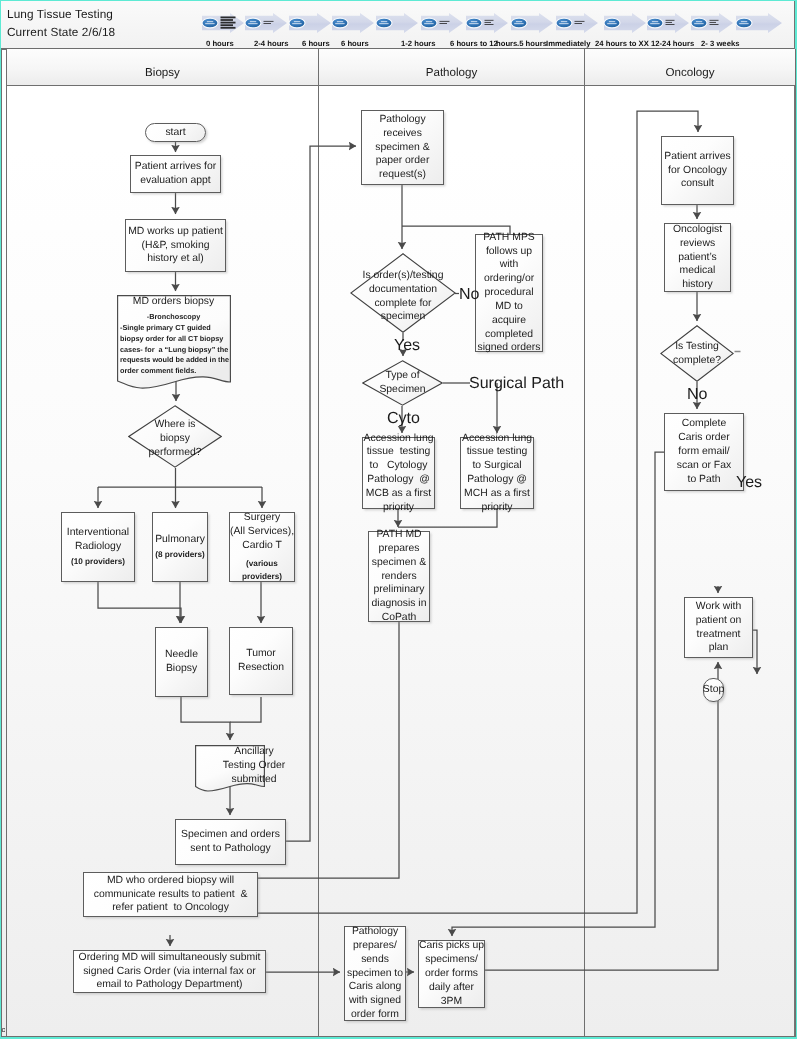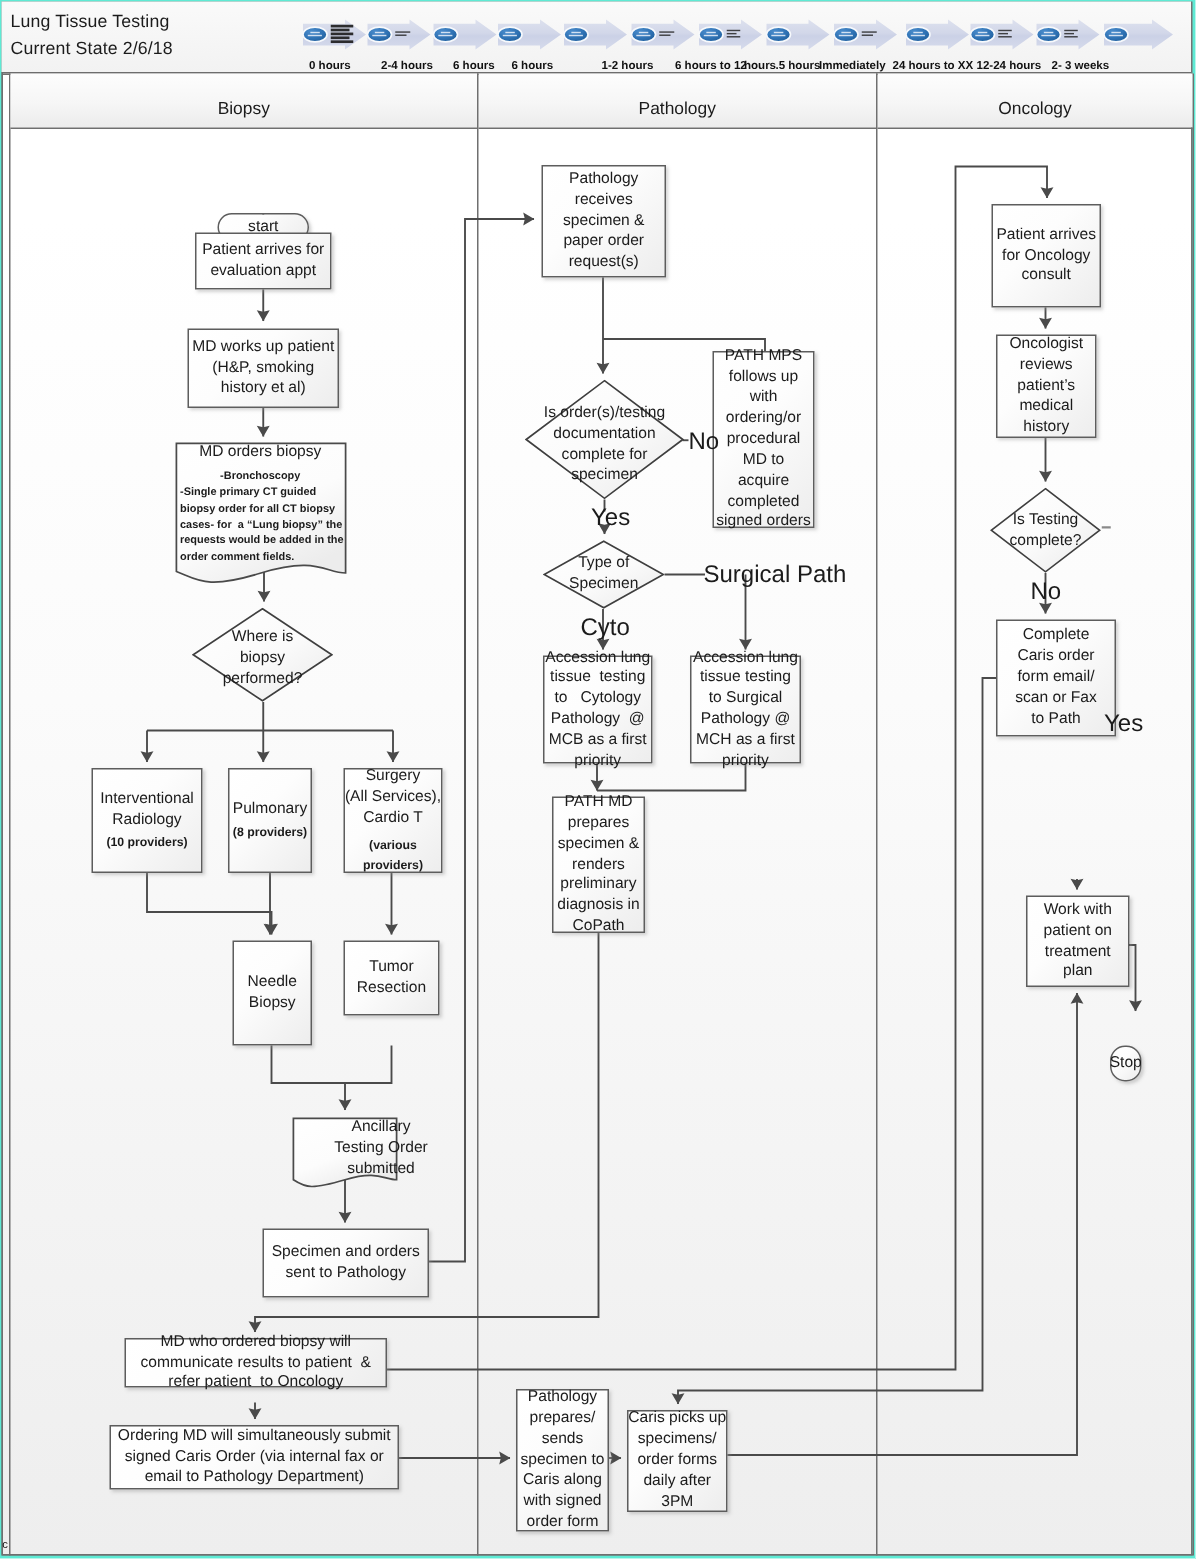--- a/index.html
+++ b/index.html
@@ -28,21 +28,21 @@
   display:flex;align-items:center;justify-content:center;font-size:11.6px;color:#1b1b1b;padding-top:10px;}
 .lanediv{position:absolute;top:49px;width:1px;height:988px;background:#6f6f6f;}
 .cmark{position:absolute;left:1.5px;top:1026px;font-size:7.5px;color:#111;line-height:7.5px;}
 
 
 .node{position:absolute;box-sizing:border-box;border:1px solid #5d5d5d;
   background:linear-gradient(135deg,#ffffff 0%,#fdfdfd 40%,#ededed 100%);
   box-shadow:1.6px 1.6px 2.2px rgba(150,150,150,.42);
   display:flex;align-items:center;justify-content:center;text-align:center;
   font-size:10.4px;color:#1b1b1b;line-height:1.33;white-space:pre;}
-.term{border-radius:10px;margin-top:19px;}
+.term{border-radius:10px;}
 .sub{font-size:8.2px;font-weight:bold;display:block;white-space:pre;}
 .dlabel{position:absolute;font-size:16px;color:#1b1b1b;white-space:nowrap;}
 svg.lines{position:absolute;left:0;top:0;width:797px;height:1039px;pointer-events:none;}
 </style>
 </head>
 <body>
 
 <div id="root">
   <div class="frame"></div>
 
@@ -281,42 +281,42 @@
   <div class="node" style="left:229px;top:512px;width:66px;height:70px;flex-direction:column;">
     <span>Surgery
 (All Services),
 Cardio T</span>
     <span class="sub" style="margin-top:4px;line-height:1.6;">(various
 providers)</span>
   </div>
 
   <div class="node" style="left:155px;top:627px;width:53px;height:70px;"><span>Needle
 Biopsy</span></div>
-  <div class="node" style="left:229px;top:627px;width:64px;height:50px;"><span>Tumor
+  <div class="node" style="left:229px;top:627px;width:64px;height:68px;"><span>Tumor
 Resection</span></div>
 
   <div class="docshape" style="position:absolute;left:195px;top:745px;width:70px;height:48px;">
     <svg viewBox="0 0 70 48" width="70" height="48" style="position:absolute;left:0;top:0;overflow:visible;">
       <path d="M0.6,0.6 L69.4,0.6 L69.4,41.5 C61,41.5 57,35 35,41.5 C13,48 9,47 0.6,41.5 Z" fill="url(#docgrad2)" stroke="#4a4a4a" stroke-width="1.15"></path>
       <defs>
           <linearGradient id="docgrad2" x1="0" y1="0" x2="0.6" y2="1">
             <stop offset="0%" stop-color="#ffffff"></stop>
             <stop offset="60%" stop-color="#fcfcfc"></stop>
             <stop offset="100%" stop-color="#ececec"></stop>
           </linearGradient>
         </defs>
     </svg>
     <div style="position:absolute;left:0;top:0px;width:70px;text-align:center;font-size:10.4px;line-height:1.33;color:#1b1b1b;white-space:pre;margin-left:24px;">Ancillary
 Testing Order
 submitted</div>
   </div>
 
   <div class="node" style="left:175px;top:819px;width:111px;height:46px;"><span>Specimen and orders
 sent to Pathology</span></div>
-  <div class="node" style="left:83px;top:892px;width:175px;height:33px;"><span>MD who ordered biopsy will
+  <div class="node" style="left:83px;top:872px;width:175px;height:45px;"><span>MD who ordered biopsy will
 communicate results to patient  &amp;
 refer patient  to Oncology</span></div>
   <div class="node" style="left:73px;top:950px;width:193px;height:43px;"><span>Ordering MD will simultaneously submit
 signed Caris Order (via internal fax or
 email to Pathology Department)</span></div>
 
   <div class="node" style="left:361px;top:110px;width:83px;height:75px;"><span>Pathology
 receives
 specimen &amp;
 paper order
@@ -423,21 +423,21 @@
 
   <div class="node" style="left:664px;top:413px;width:80px;height:78px;"><span>Complete
 Caris order
 form email/
 scan or Fax
 to Path</span></div>
   <div class="node" style="left:684px;top:597px;width:69px;height:61px;"><span>Work with
 patient on
 treatment
 plan</span></div>
-  <div class="node term" style="left:740px;top:678px;width:21px;height:24px;"><span>Stop</span></div>
+  <div class="node term" style="left:703px;top:678px;width:21px;height:24px;"><span>Stop</span></div>
 
   <div class="dlabel" style="left:459px;top:286px;">No</div>
   <div class="dlabel" style="left:394px;top:337px;">Yes</div>
   <div class="dlabel" style="left:387px;top:410px;">Cyto</div>
   <div class="dlabel" style="left:469px;top:375px;">Surgical Path</div>
   <div class="dlabel" style="left:687px;top:386px;">No</div>
   <div class="dlabel" style="left:736px;top:474px;">Yes</div>
 </div>
 
 </body></html>

